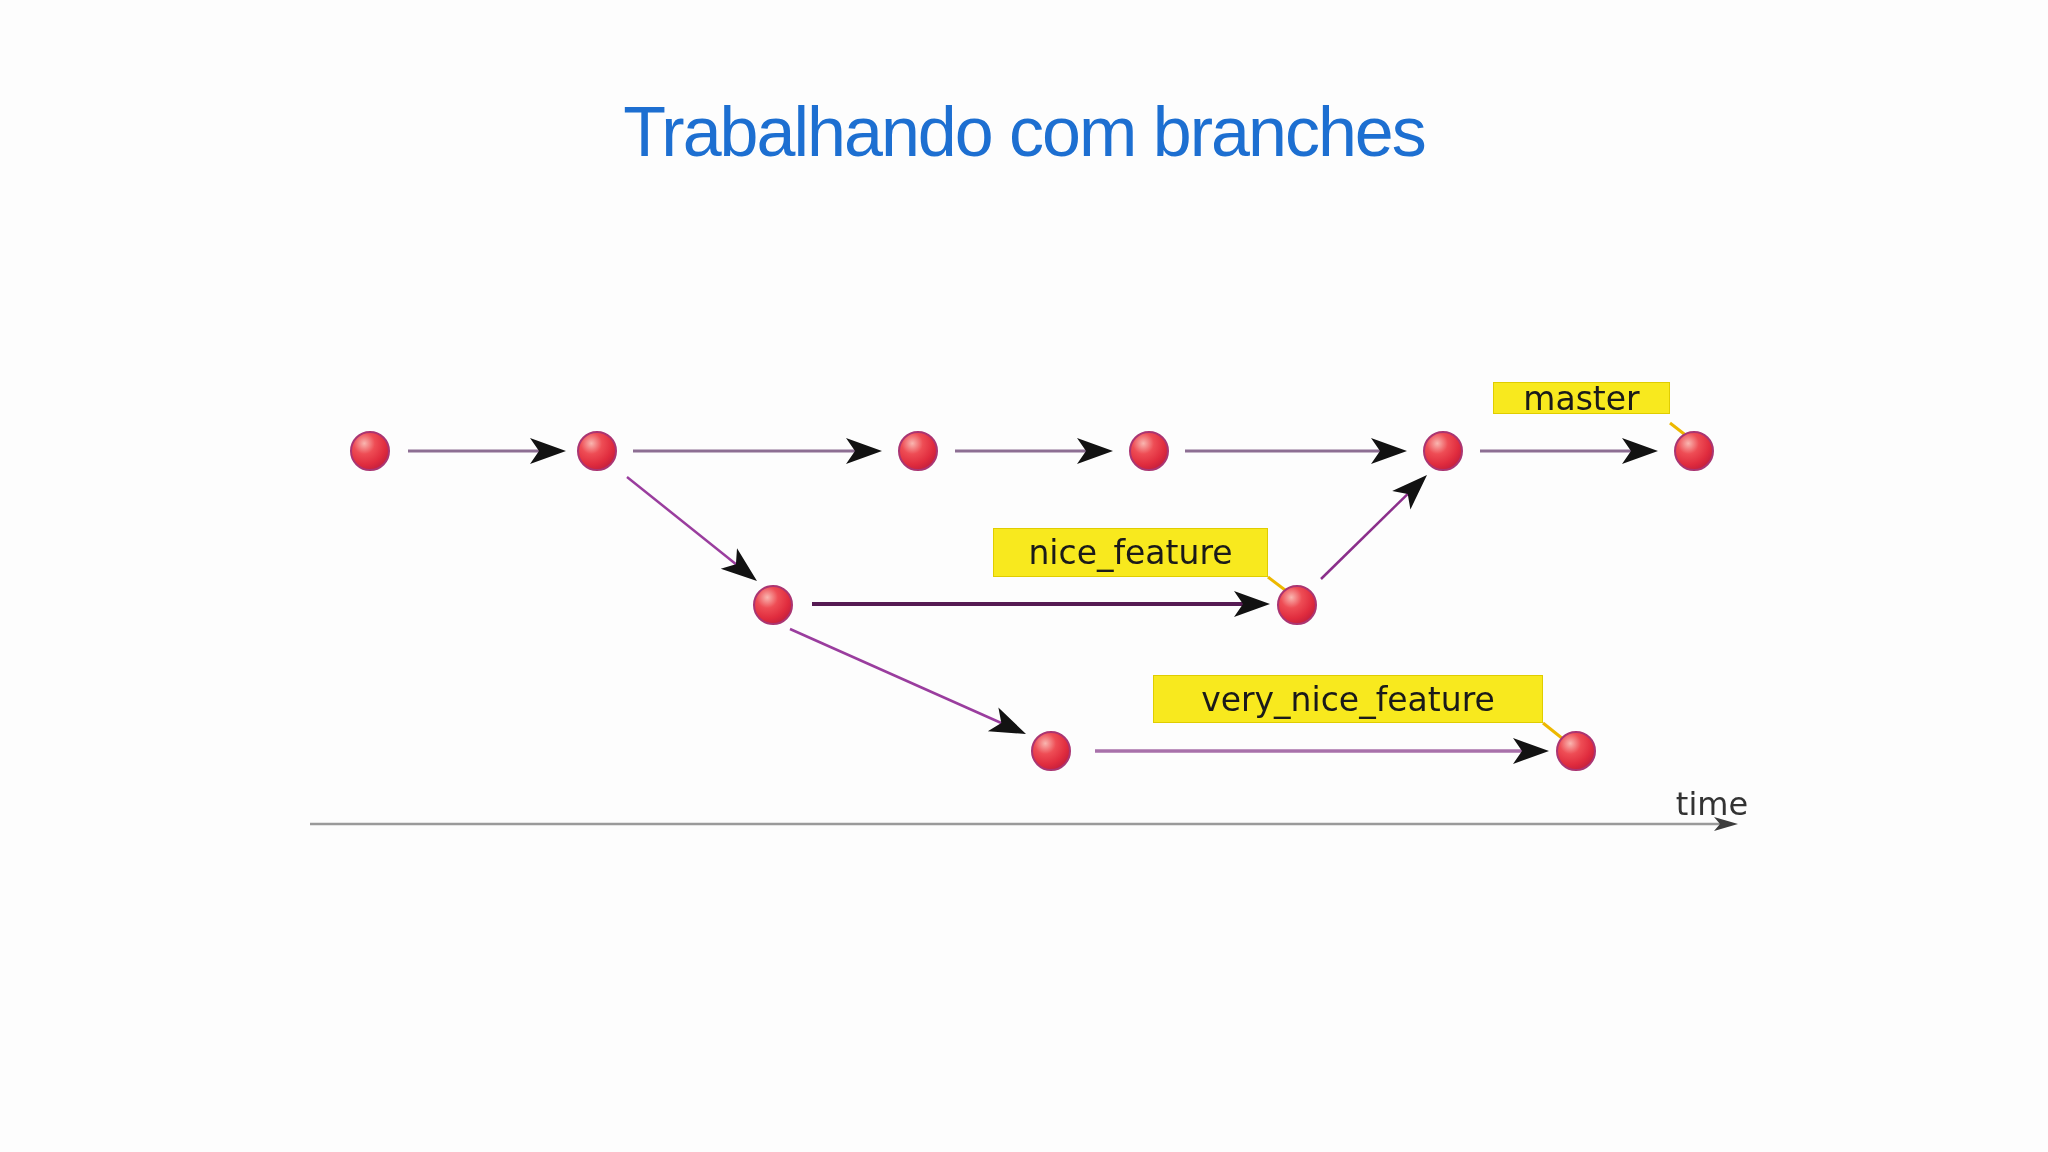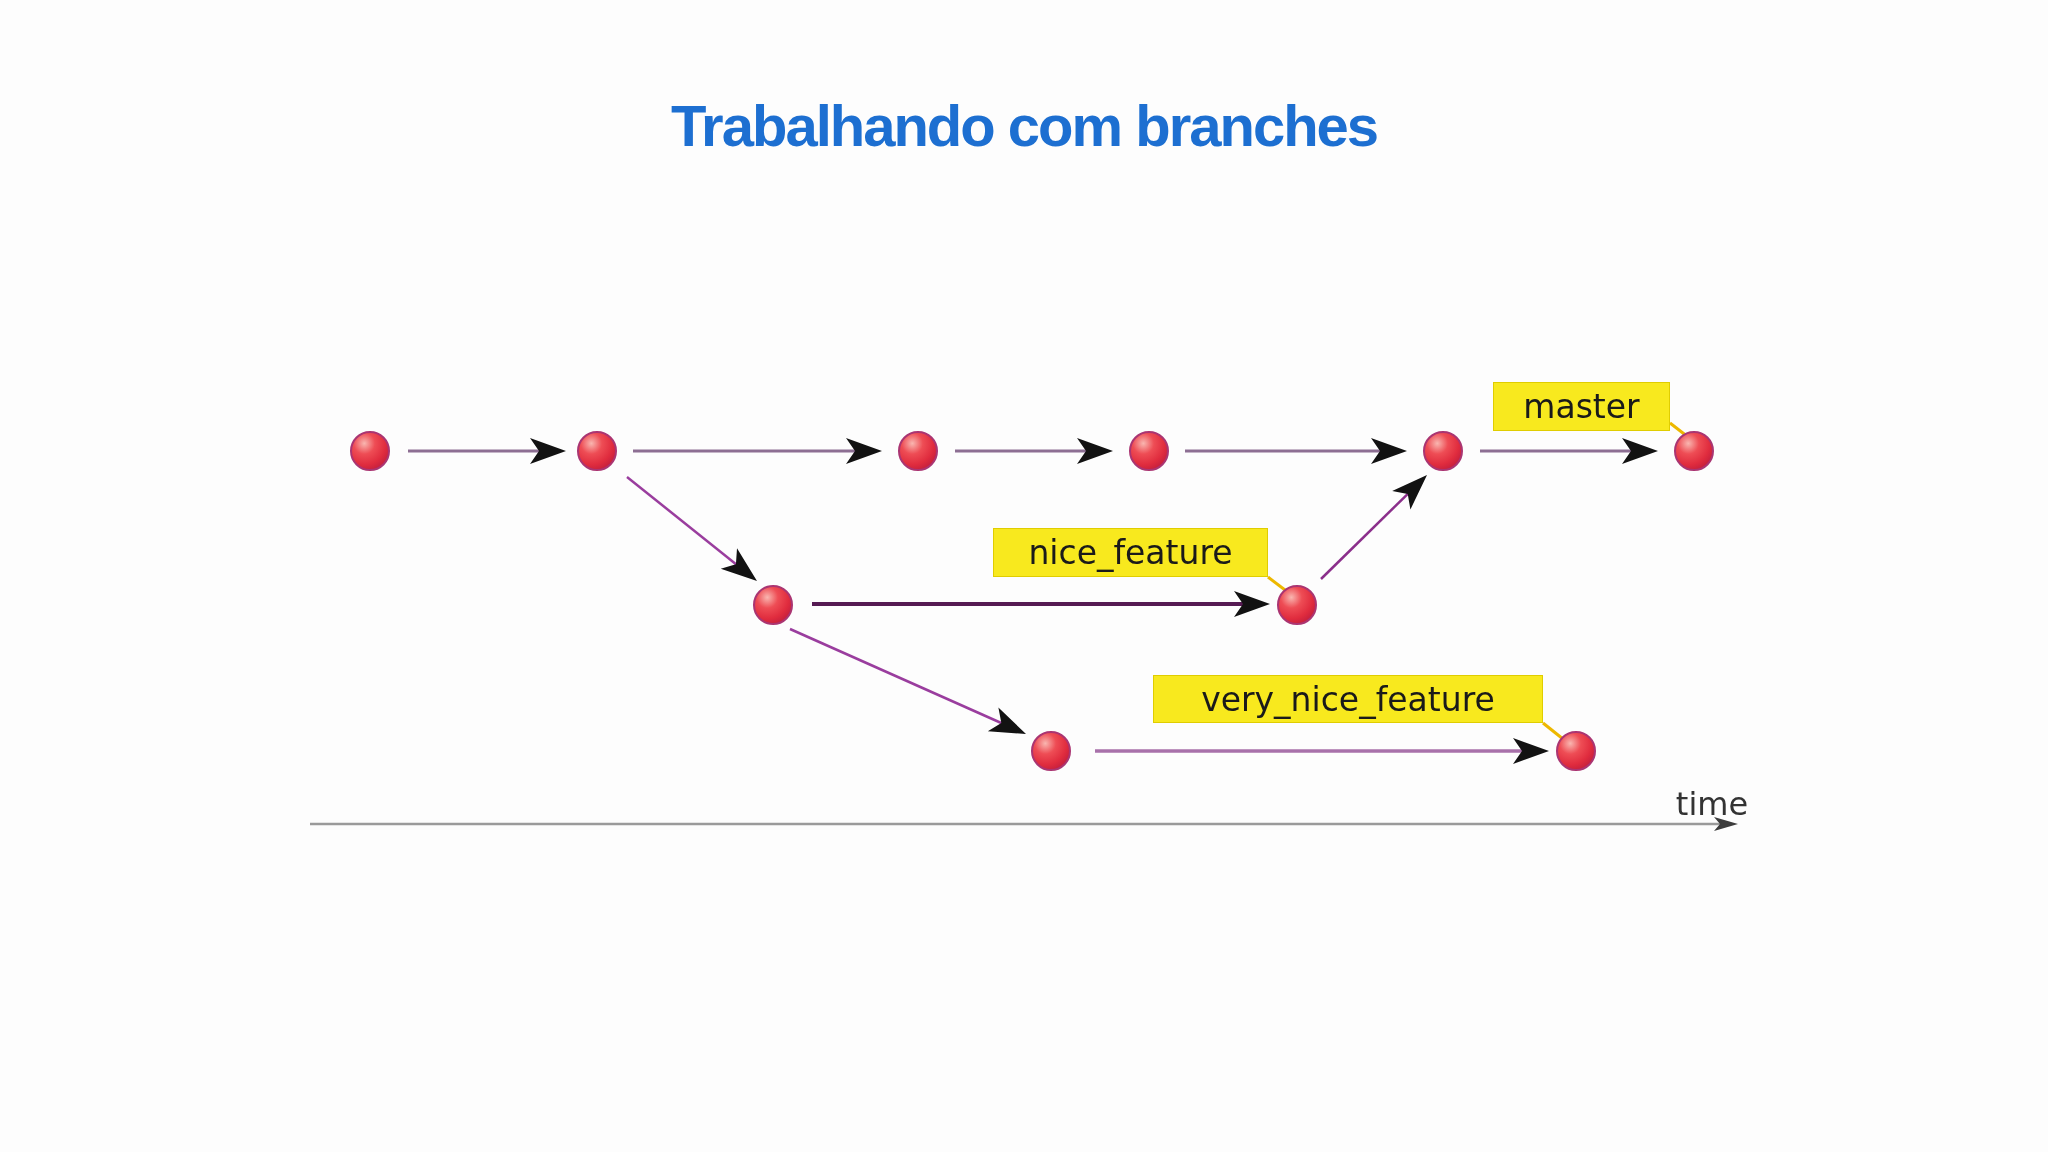--- a/index.html
+++ b/index.html
@@ -10,22 +10,22 @@
     font-family: "DejaVu Sans", sans-serif;
     position: relative;
   }
   .slide { position: absolute; inset: 0; }
   .title {
     position: absolute;
     top: 92px; left: 0; width: 100%;
     margin: 0;
     text-align: center;
     font-family: "Liberation Sans", sans-serif;
-    font-weight: bold;
-    font-size: 58px;
+    font-weight: normal;
+    font-size: 70px;
     letter-spacing: -2px;
     color: var(--title-color, #1d6fd1);
   }
   #diagram {
     position: absolute;
     left: 0; top: 0;
     width: 2048px; height: 1152px;
   }
   .branch-label {
     position: absolute;
@@ -93,19 +93,19 @@
       <circle cx="918" cy="451" r="19" fill="url(#nodeGrad)" stroke="#aa3572" stroke-width="2"></circle>
       <circle cx="1149" cy="451" r="19" fill="url(#nodeGrad)" stroke="#aa3572" stroke-width="2"></circle>
       <circle cx="1443" cy="451" r="19" fill="url(#nodeGrad)" stroke="#aa3572" stroke-width="2"></circle>
       <circle cx="1694" cy="451" r="19" fill="url(#nodeGrad)" stroke="#aa3572" stroke-width="2"></circle>
       <circle cx="773" cy="605" r="19" fill="url(#nodeGrad)" stroke="#aa3572" stroke-width="2"></circle>
       <circle cx="1297" cy="605" r="19" fill="url(#nodeGrad)" stroke="#aa3572" stroke-width="2"></circle>
       <circle cx="1051" cy="751" r="19" fill="url(#nodeGrad)" stroke="#aa3572" stroke-width="2"></circle>
       <circle cx="1576" cy="751" r="19" fill="url(#nodeGrad)" stroke="#aa3572" stroke-width="2"></circle>
     </svg>
 
-  <div class="branch-label" id="label-0" style="left: 1493px; top: 382px; width: 177px; height: 49px;">master</div>
+  <div class="branch-label" id="label-0" style="left: 1493px; top: 382px; width: 177px; height: 32px;">master</div>
   <div class="branch-label" id="label-1" style="left: 993px; top: 528px; width: 275px; height: 49px;">nice_feature</div>
   <div class="branch-label" id="label-2" style="left: 1153px; top: 675px; width: 390px; height: 48px;">very_nice_feature</div>
 
   <div class="time-label" id="time-label" style="left: 1712px; top: 804px;">time</div>
 
 </div>
 
 </body></html>

